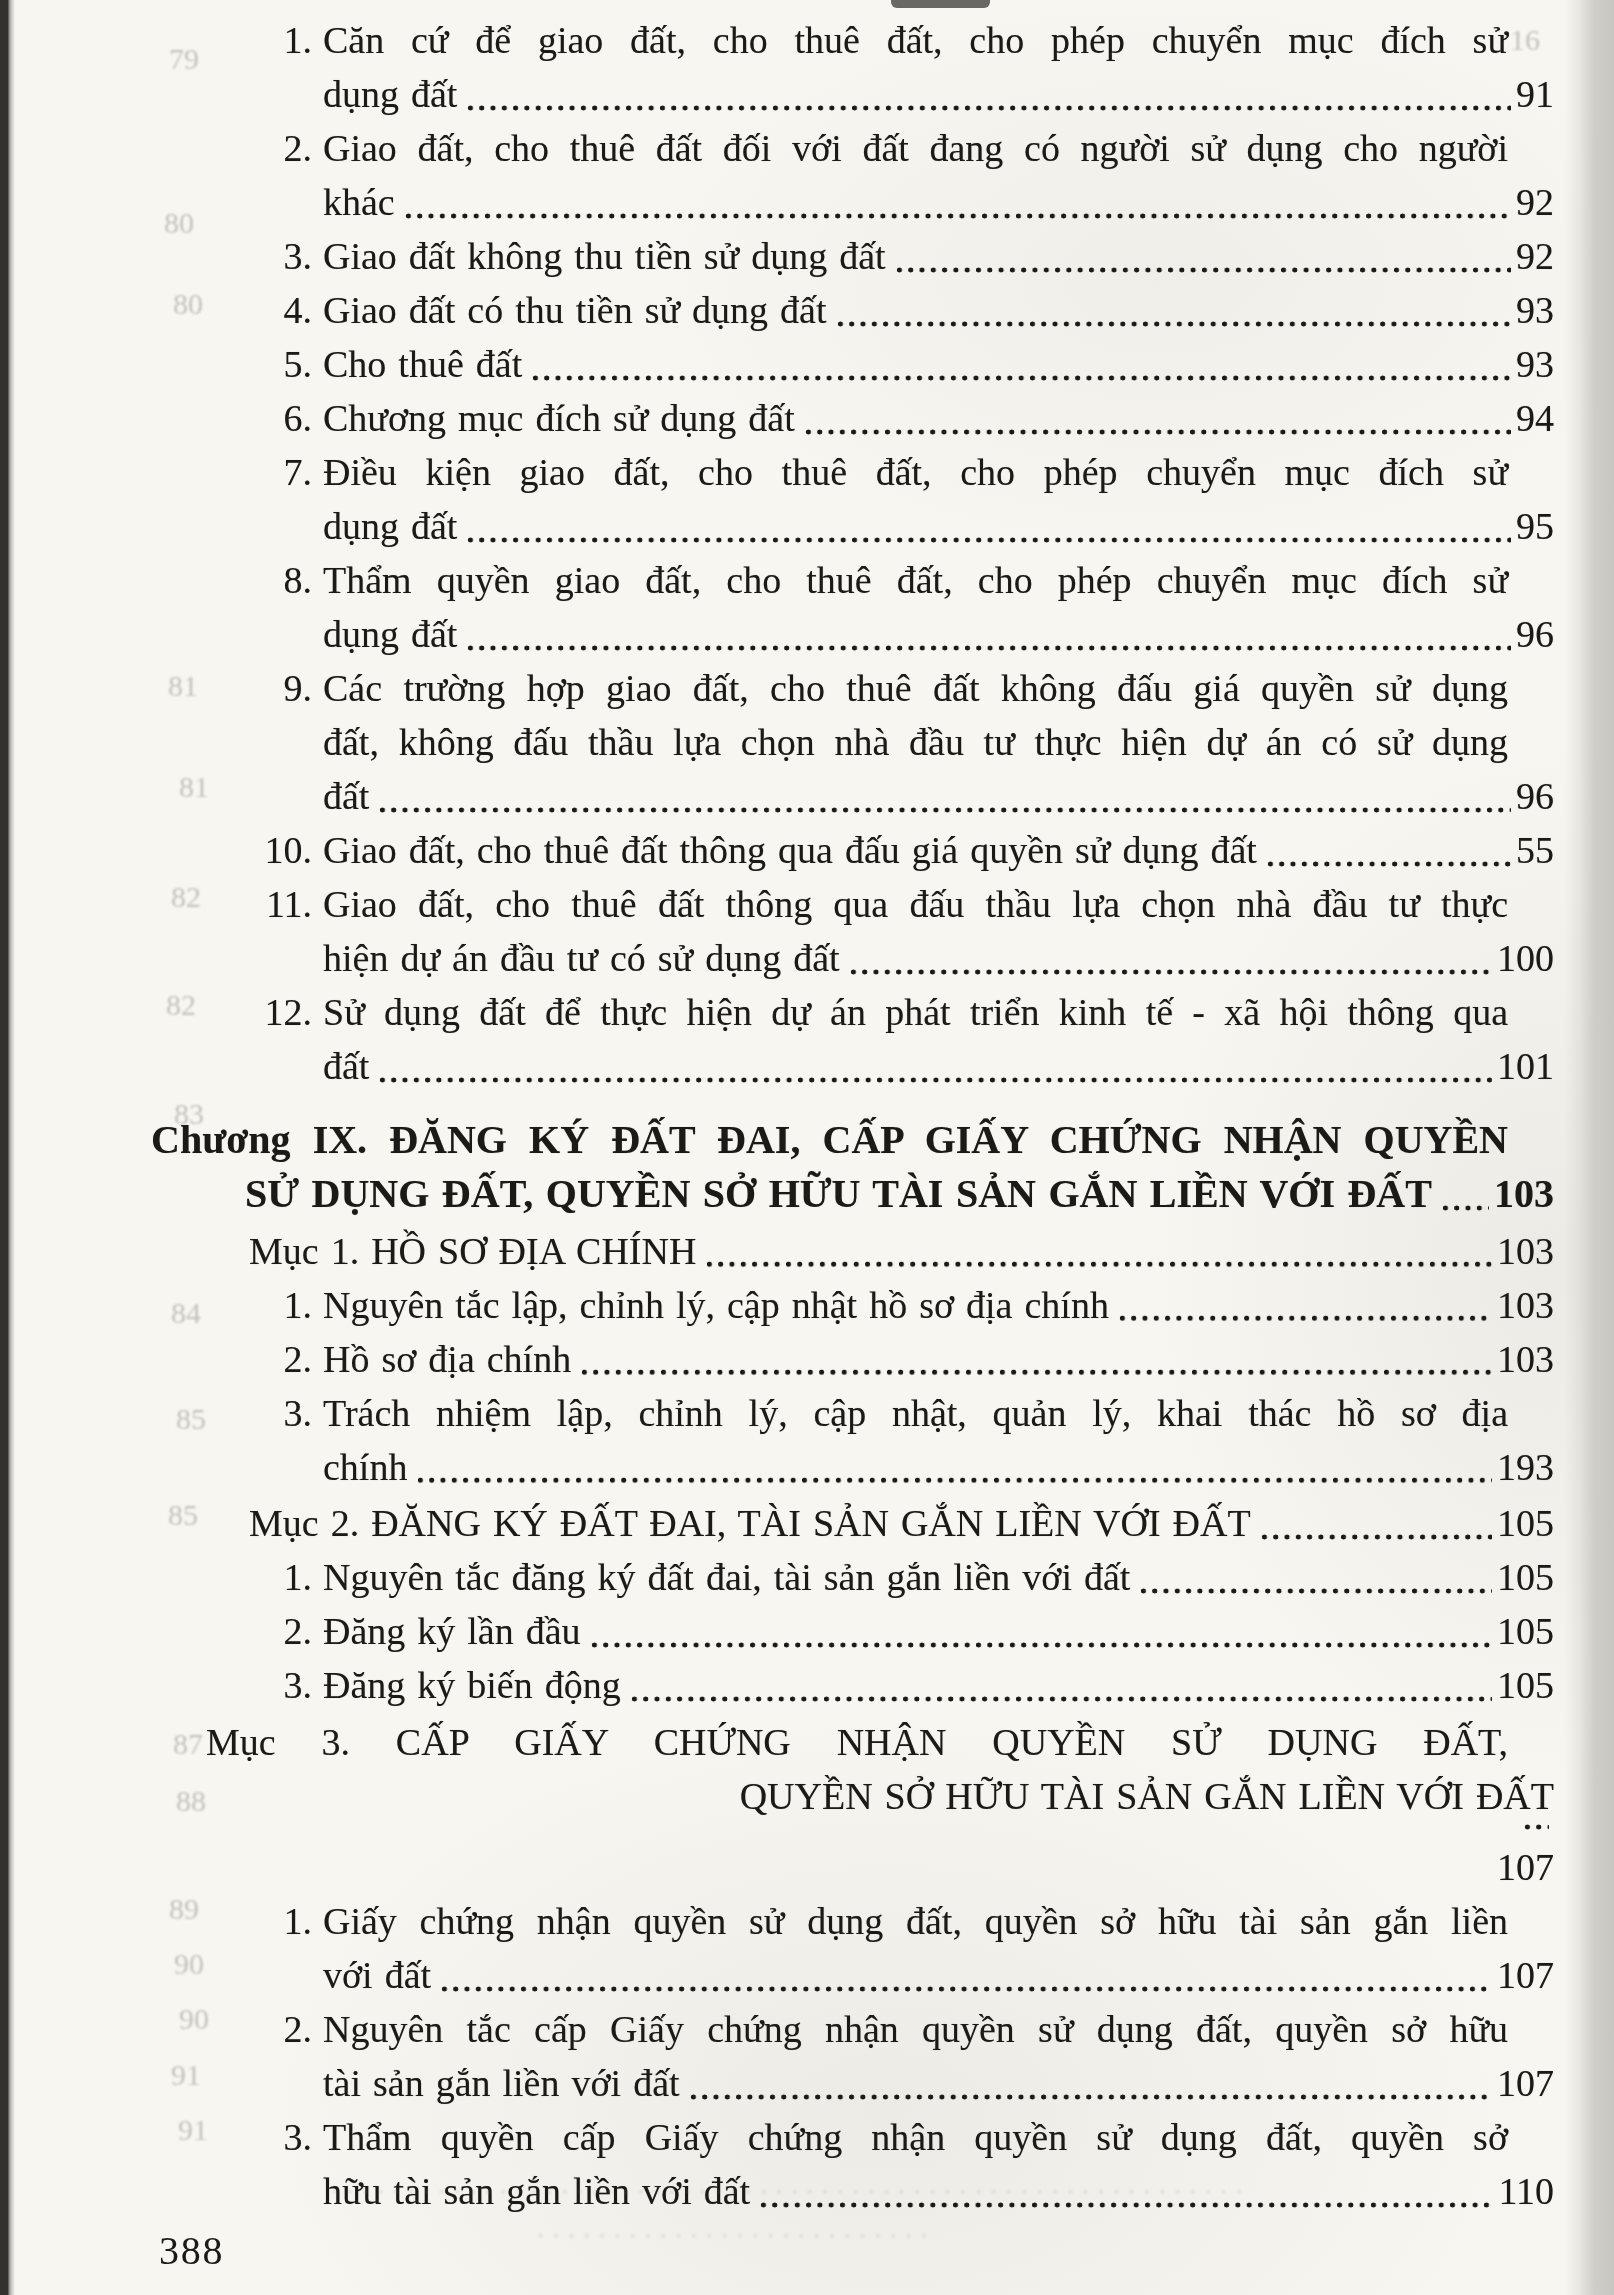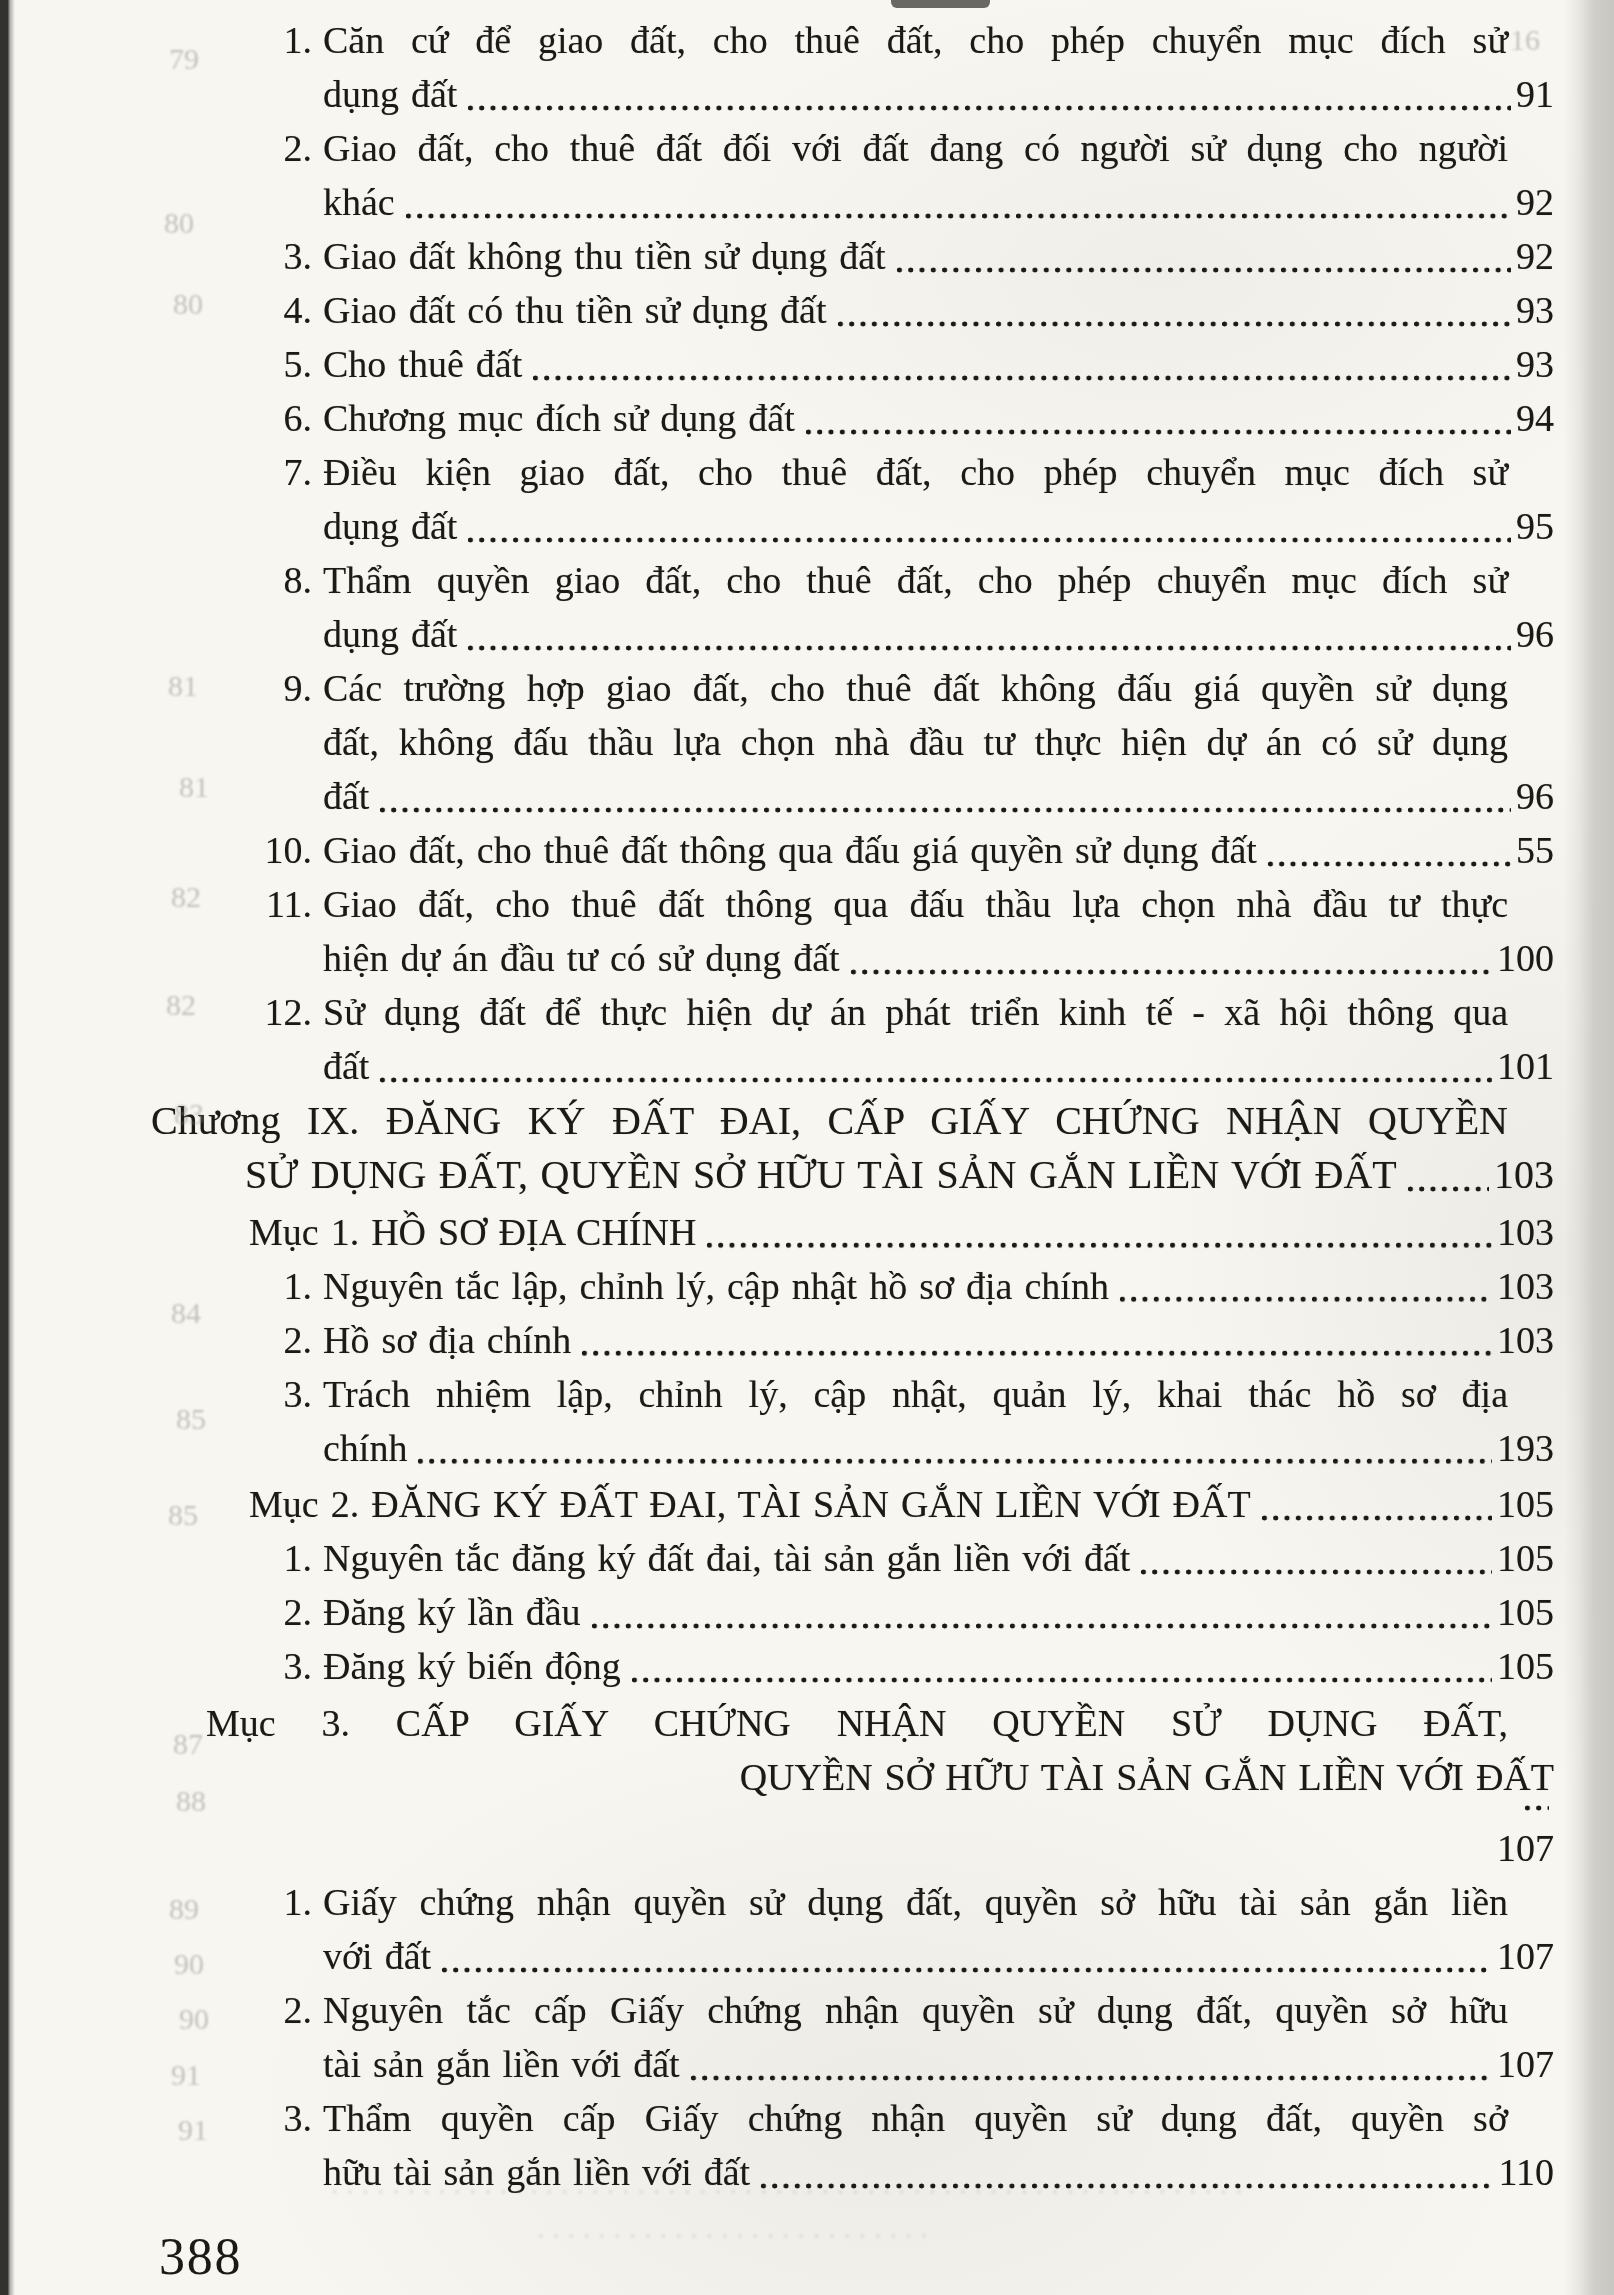--- a/index.html
+++ b/index.html
@@ -21,34 +21,34 @@
   .top-smudge{position:absolute;left:891px;top:0;width:99px;height:7.5px;background:#3a3834;
     border-radius:0 0 5.9px 5.9px;opacity:.75;z-index:4;}
 
   
   #toc{position:absolute;left:0;top:13.4px;right:60px;
     font-size:38px;line-height:54px;word-spacing:2.5px;
     text-shadow:0 0 0.8px rgba(25,22,18,.35);}
   .entry{position:relative;}
   .entry-item{margin-left:323px;}
   .entry-muc{margin-left:249px;margin-top:2.5px;}
-  .entry-chapter{margin-left:245px;margin-top:1px;font-weight:normal;font-size:40px;}
+  .entry-chapter{margin-left:245px;margin-top:20px;font-weight:bold;font-size:40px;}
   .entry-chapter .line{text-indent:-94px;}
   .entry-muc .line{text-indent:-43px;}
   .entry-muc.has-wrap .row{margin-left:43px;flex-direction:column;}
   .num{position:absolute;top:0;right:calc(100% + 11px);white-space:nowrap;}
   .line{text-align:justify;text-align-last:justify;padding-right:46px;}
   .row{display:flex;align-items:flex-end;}
   .last{white-space:nowrap;flex:0 0 auto;}
   .leader{flex:1 1 auto;height:8.4px;margin:0 5px 9.2px 10px;min-width:25px;
     background-image:radial-gradient(circle at 3.4px 4.2px,#1c1a17 2.3px,rgba(0,0,0,0) 2.9px);
     background-size:11.3px 8.4px;background-repeat:repeat-x;background-position:left center;}
   .pg{white-space:nowrap;flex:0 0 auto;}
 
-  #folio{position:absolute;left:159px;top:2227px;font-size:52px;letter-spacing:1.7px;}
+  #folio{position:absolute;left:159px;top:2227px;font-size:40px;letter-spacing:1.7px;}
 
   
   #ghosts span{position:absolute;color:#8f8d84;opacity:.5;filter:blur(1.3px);
     font-size:30px;line-height:30px;z-index:1;}
   #ghosts span.g-dots{font-size:22px;letter-spacing:8px;opacity:.45;filter:blur(1.7px);white-space:nowrap;}
 </style>
 </head>
 <body>
 
 <div class="edge-left"></div>

